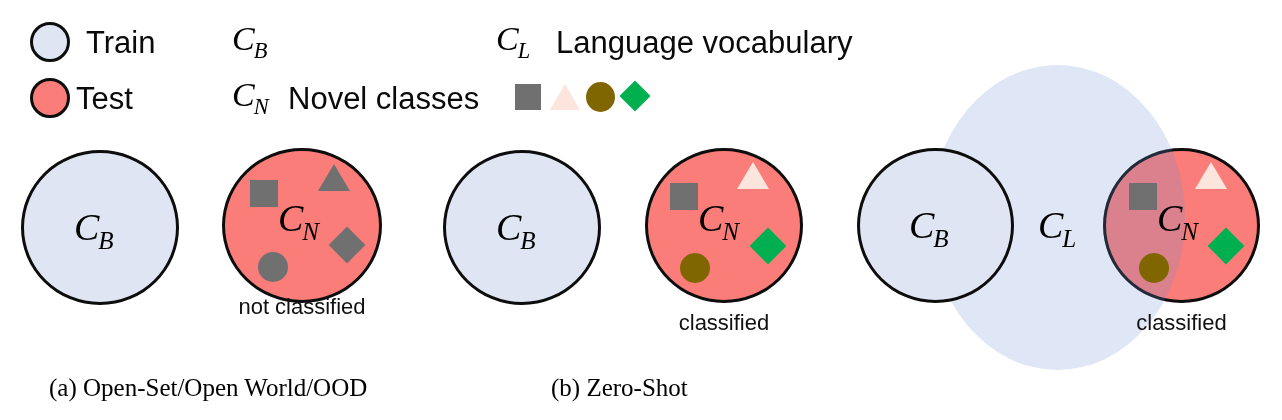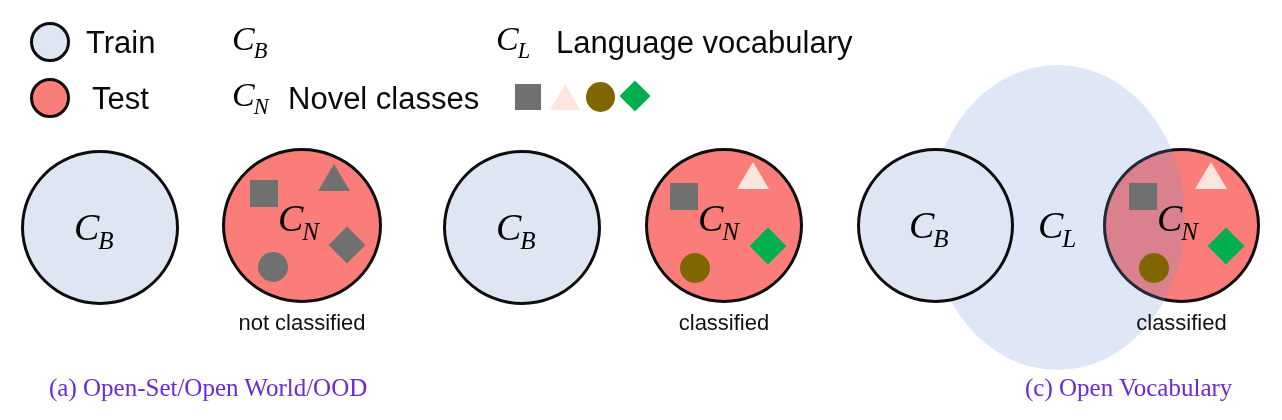--- a/index.html
+++ b/index.html
@@ -102,21 +102,21 @@
     white-space: nowrap;
     line-height: 1;
     text-align: center;
   }
 
   
   .panel-caption {
     position: absolute;
     font-family: "Liberation Serif", serif;
     font-size: 25px;
-    color: #6d28d9;
+    color: #000000;
     white-space: nowrap;
     line-height: 1;
     text-align: right;
   }
 </style>
 </head>
 <body>
 
 <div id="figure">
 
@@ -126,21 +126,21 @@
   <div class="mathlabel" style="left:232px; top:22px; font-size:34px;">
     <span>C</span><span class="sub">B</span>
   </div>
 
   <div class="mathlabel" style="left:496px; top:22px; font-size:34px;">
     <span>C</span><span class="sub">L</span>
   </div>
   <div class="legend-text" style="left:556px; top:27px;">Language vocabulary</div>
 
   <div class="legend-swatch-circle" style="left:30px; top:78px; background:#FA7D7A;"></div>
-  <div class="legend-text" style="left:92px; top:83px;">Test</div>
+  <div class="legend-text" style="left:76px; top:83px;">Test</div>
 
   <div class="mathlabel" style="left:232px; top:78px; font-size:34px;">
     <span>C</span><span class="sub">N</span>
   </div>
   <div class="legend-text" style="left:288px; top:83px;">Novel classes</div>
 
   <div class="marker square" style="left:515px; top:84px; width:26px; height:26px; background:#707070;"></div>
   <div class="marker triangle" style="left:550px; top:84px; border-left-width:15px; border-right-width:15px; border-bottom-width:26px; border-bottom-color:#FBE5DC;"></div>
   <div class="marker circle" style="left:586px; top:82px; width:29px; height:30px; background:#806600;"></div>
   <div class="marker diamond" style="left:624px; top:85px; width:22px; height:22px; background:#00B050;"></div>
@@ -151,39 +151,40 @@
   </div>
 
   <div class="set-circle red" style="left:222px; top:148px; width:160px; height:155px;"></div>
   <div class="marker square" style="left:250px; top:180px; width:28px; height:27px; background:#707070;"></div>
   <div class="marker triangle" style="left:318px; top:164px; border-left-width:16px; border-right-width:16px; border-bottom-width:27px; border-bottom-color:#707070;"></div>
   <div class="marker diamond" style="left:334px; top:232px; width:26px; height:26px; background:#707070;"></div>
   <div class="marker circle" style="left:258px; top:252px; width:30px; height:30px; background:#707070;"></div>
   <div class="mathlabel" style="left:278px; top:199px; font-size:38px;">
     <span>C</span><span class="sub">N</span>
   </div>
-  <div class="status-label" style="left:222px; top:312px; width:160px;">not classified</div>
+  <div class="status-label" style="left:222px; top:296px; width:160px;">not classified</div>
 
   <div class="panel-caption" style="left:49px; top:375px;">(a) Open-Set/Open World/OOD</div>
 
   <div class="set-circle blue" style="left:443px; top:150px; width:158px; height:155px;"></div>
   <div class="mathlabel" style="left:496px; top:208px; font-size:38px;">
     <span>C</span><span class="sub">B</span>
   </div>
 
   <div class="set-circle red" style="left:645px; top:148px; width:158px; height:155px;"></div>
   <div class="marker square" style="left:670px; top:183px; width:28px; height:27px; background:#707070;"></div>
   <div class="marker triangle" style="left:737px; top:162px; border-left-width:16px; border-right-width:16px; border-bottom-width:27px; border-bottom-color:#FBE5DC;"></div>
   <div class="marker diamond" style="left:755px; top:233px; width:26px; height:26px; background:#00B050;"></div>
   <div class="marker circle" style="left:680px; top:253px; width:30px; height:30px; background:#806600;"></div>
   <div class="mathlabel" style="left:698px; top:199px; font-size:38px;">
     <span>C</span><span class="sub">N</span>
   </div>
   <div class="status-label" style="left:645px; top:312px; width:158px;">classified</div>
 
+  <div class="panel-caption" style="left:551px; top:375px;">(b) Zero-Shot</div>
 
   <div class="vocab-blob" style="left:930px; top:65px; width:255px; height:305px;"></div>
 
   <div class="set-circle blue" style="left:857px; top:148px; width:157px; height:155px;"></div>
   <div class="mathlabel" style="left:909px; top:206px; font-size:38px;">
     <span>C</span><span class="sub">B</span>
   </div>
 
   <div class="mathlabel" style="left:1038px; top:206px; font-size:38px;">
     <span>C</span><span class="sub">L</span>
@@ -199,15 +200,14 @@
 
   <div class="marker square" style="left:1129px; top:183px; width:28px; height:27px; background:#707070;"></div>
   <div class="marker triangle" style="left:1195px; top:162px; border-left-width:16px; border-right-width:16px; border-bottom-width:27px; border-bottom-color:#FBE5DC;"></div>
   <div class="marker diamond" style="left:1213px; top:233px; width:26px; height:26px; background:#00B050;"></div>
   <div class="marker circle" style="left:1139px; top:253px; width:30px; height:30px; background:#806600;"></div>
   <div class="mathlabel" style="left:1157px; top:199px; font-size:38px;">
     <span>C</span><span class="sub">N</span>
   </div>
   <div class="status-label" style="left:1103px; top:312px; width:157px;">classified</div>
 
-  <div class="panel-caption" style="left:1025px; top:375px;">(c) Open Vocabulary</div>
 
 </div>
 
 </body></html>

